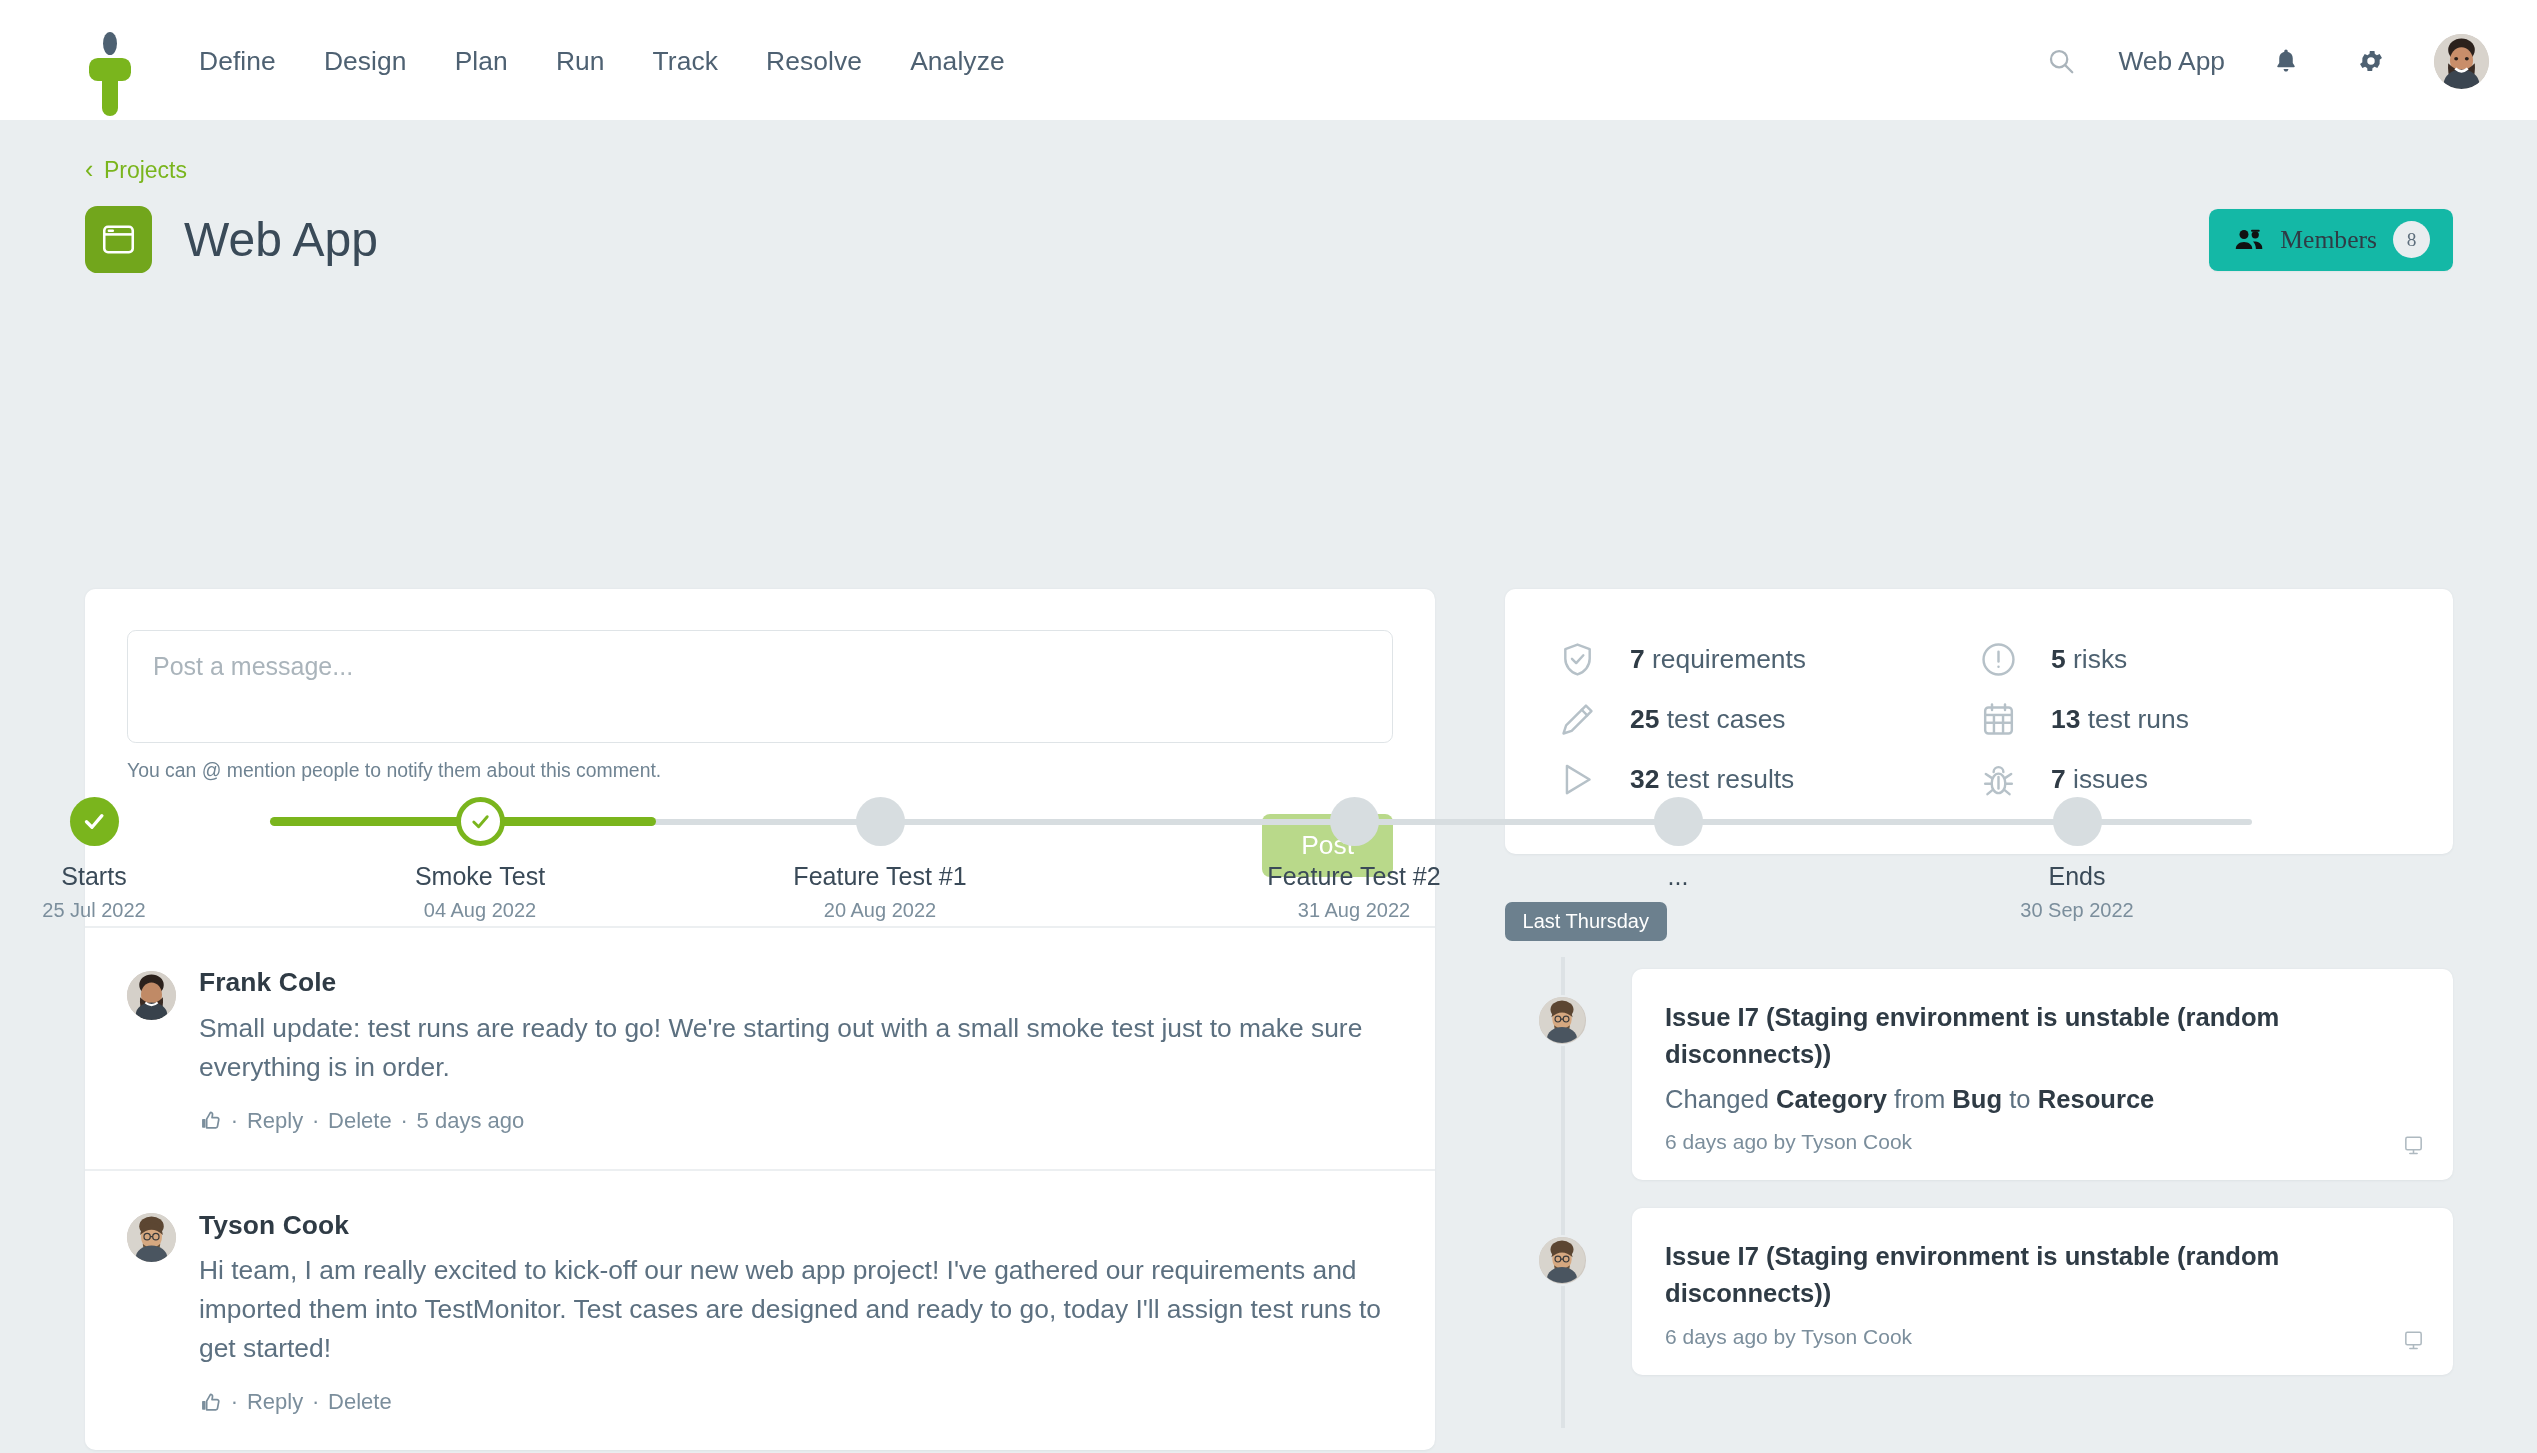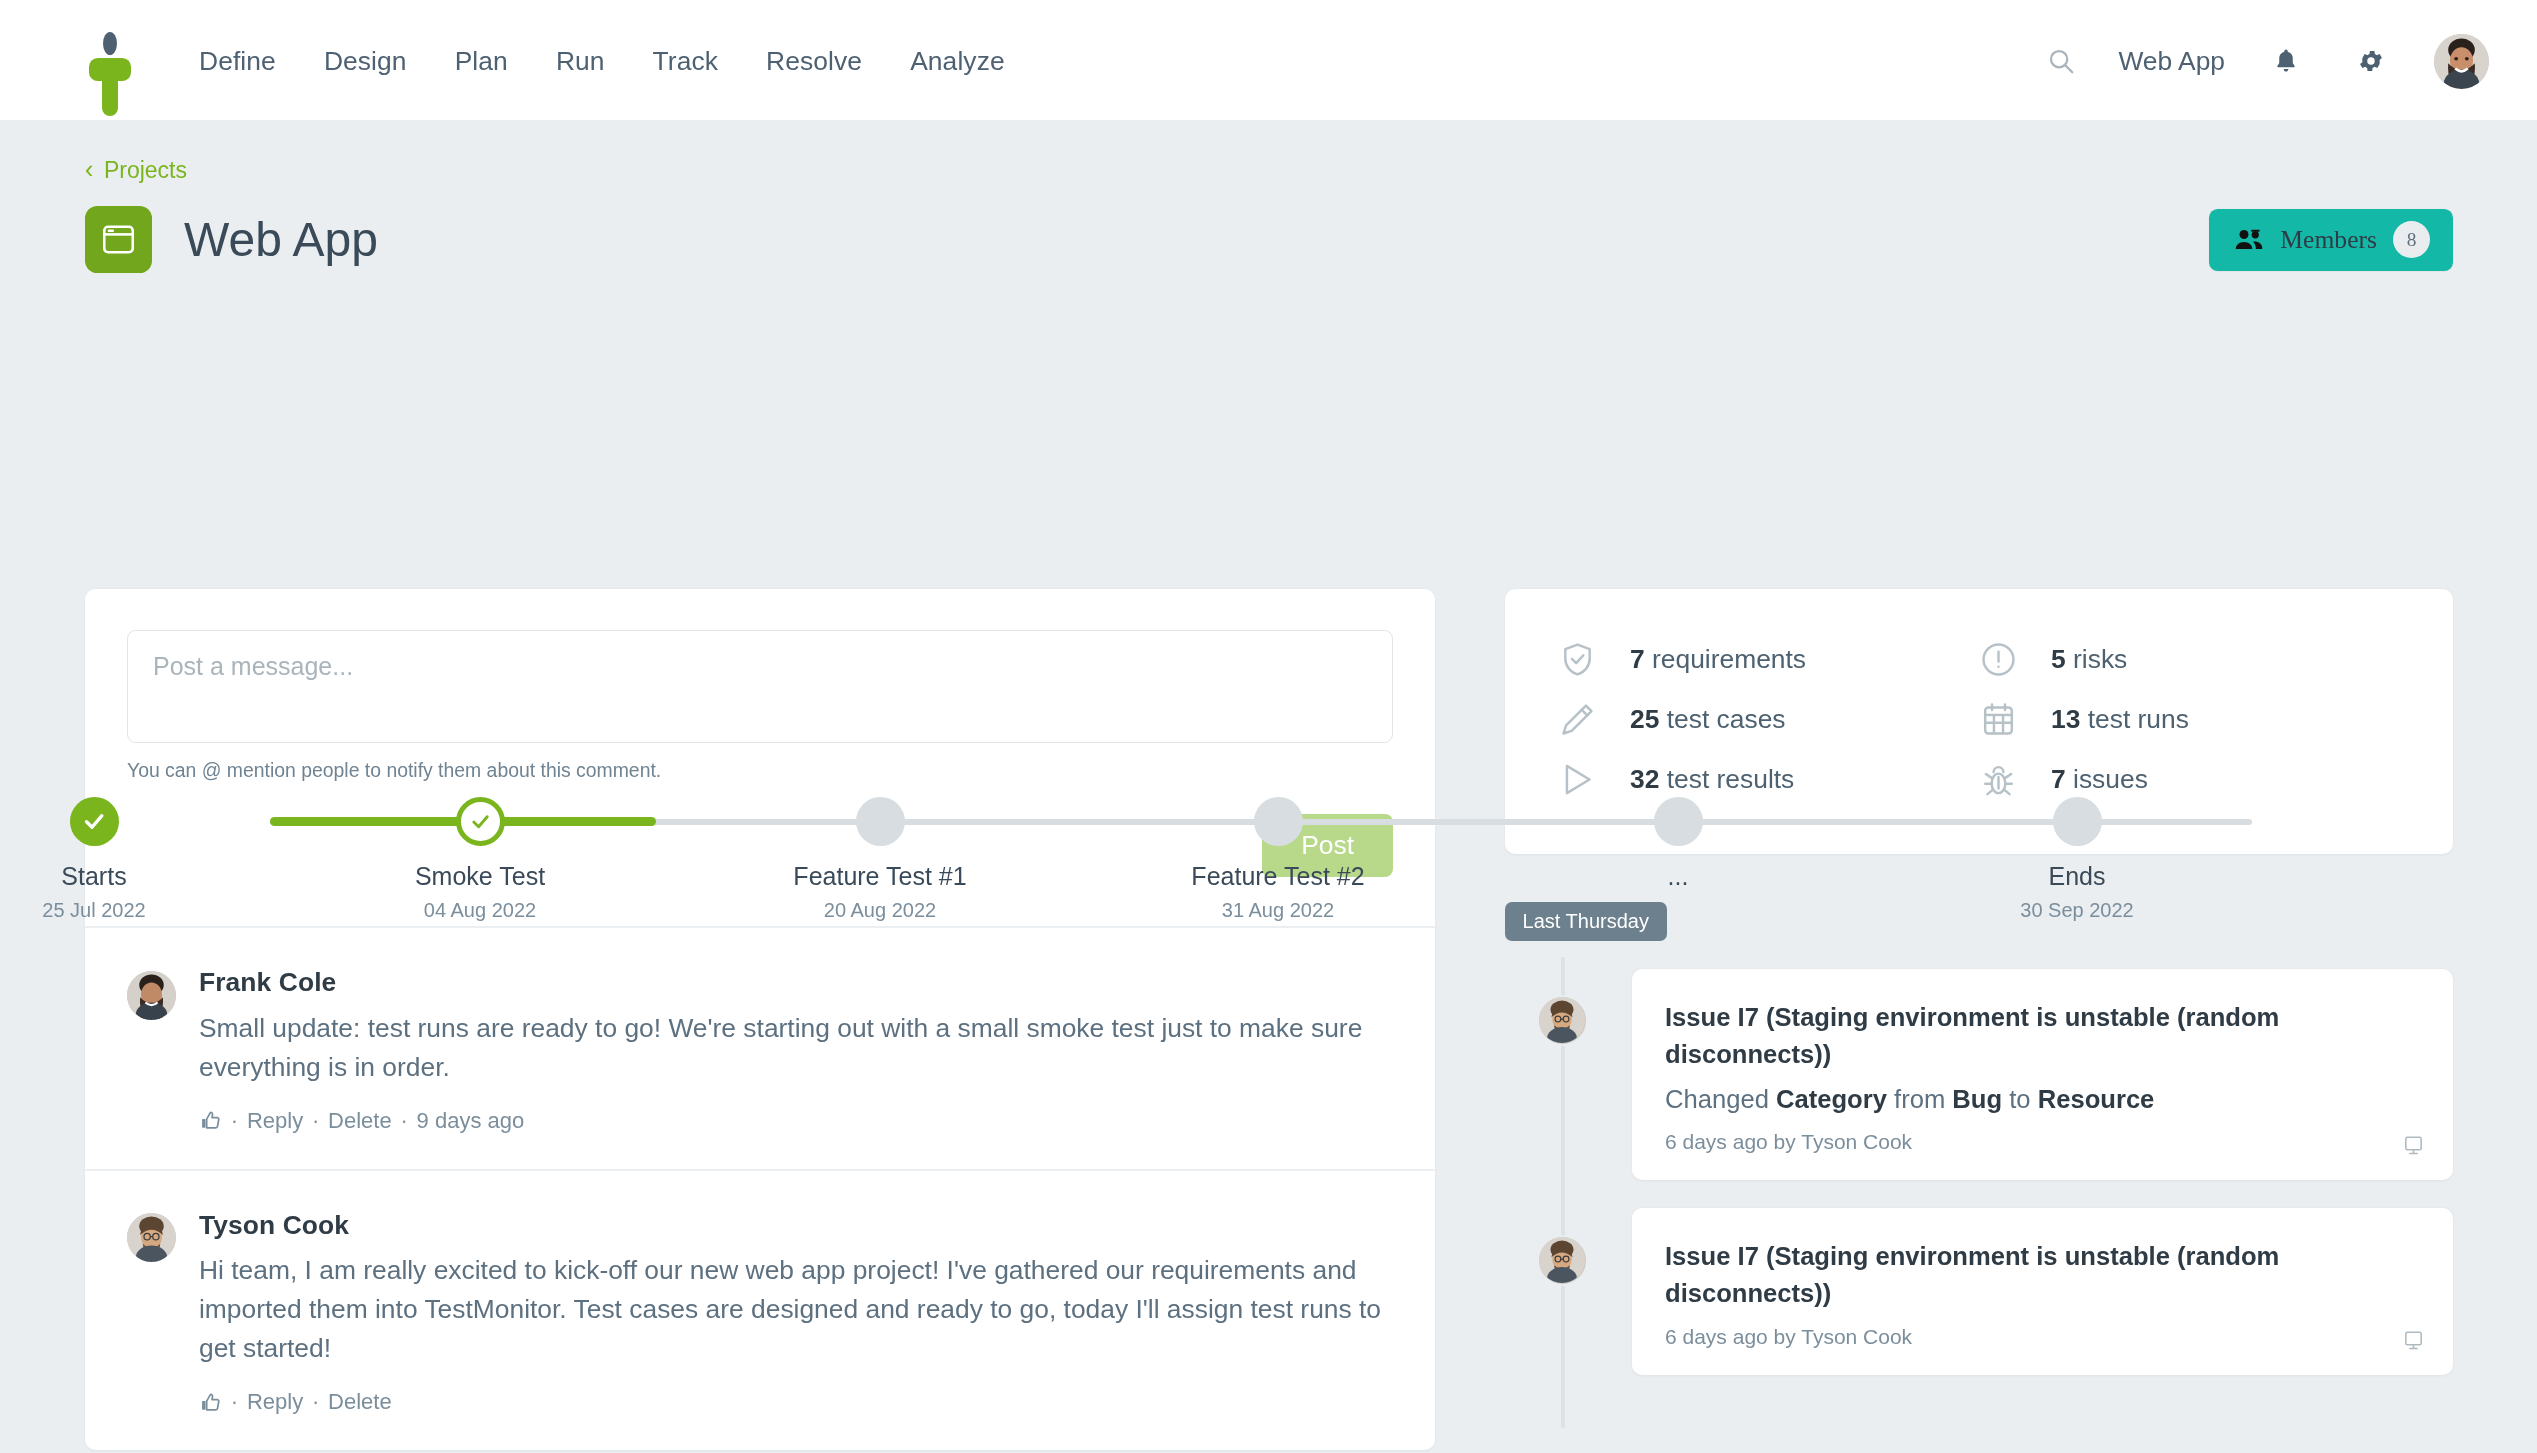--- a/index.html
+++ b/index.html
@@ -450,21 +450,21 @@
     <div class="tl-label">Smoke Test</div>
     <div class="tl-date">04 Aug 2022</div>
   </div>
 
   <div class="tl-node" style="left:1056px">
     <div class="tl-dot"></div>
     <div class="tl-label">Feature Test #1</div>
     <div class="tl-date">20 Aug 2022</div>
   </div>
 
-  <div class="tl-node" style="left:1454px">
+  <div class="tl-node" style="left:1530px">
     <div class="tl-dot"></div>
     <div class="tl-label">Feature Test #2</div>
     <div class="tl-date">31 Aug 2022</div>
   </div>
 
   <div class="tl-node" style="left:1854px">
     <div class="tl-dot"></div>
     <div class="tl-label">...</div>
     <div class="tl-date"></div>
   </div>
@@ -517,21 +517,21 @@
               <svg width="23" height="23" viewBox="0 0 24 24" fill="none" stroke="#7b8e9c" stroke-width="1.8" stroke-linejoin="round">
                 <path d="M8 10.5l4-7c1.4 0 2.3 1 2.1 2.3L13.6 9h5.2c1.2 0 2 1 1.8 2.1l-1.3 7c-.15.9-.9 1.5-1.8 1.5H8z"></path>
                 <rect x="3.2" y="10.5" width="3.6" height="9.1" rx=".8" fill="#7b8e9c" stroke="none"></rect>
               </svg>
             </span>
             <span>·</span>
             <a href="#">Reply</a>
             <span>·</span>
             <a href="#">Delete</a>
             <span>·</span>
-            <span>9 days ago</span>
+            <span>5 days ago</span>
           </div>
         </div>
       </div>
 
       <div class="divider"></div>
 
       <div class="comment">
         <div class="c-avatar">
           <svg viewBox="0 0 56 56" width="49" height="49">
             <defs>

